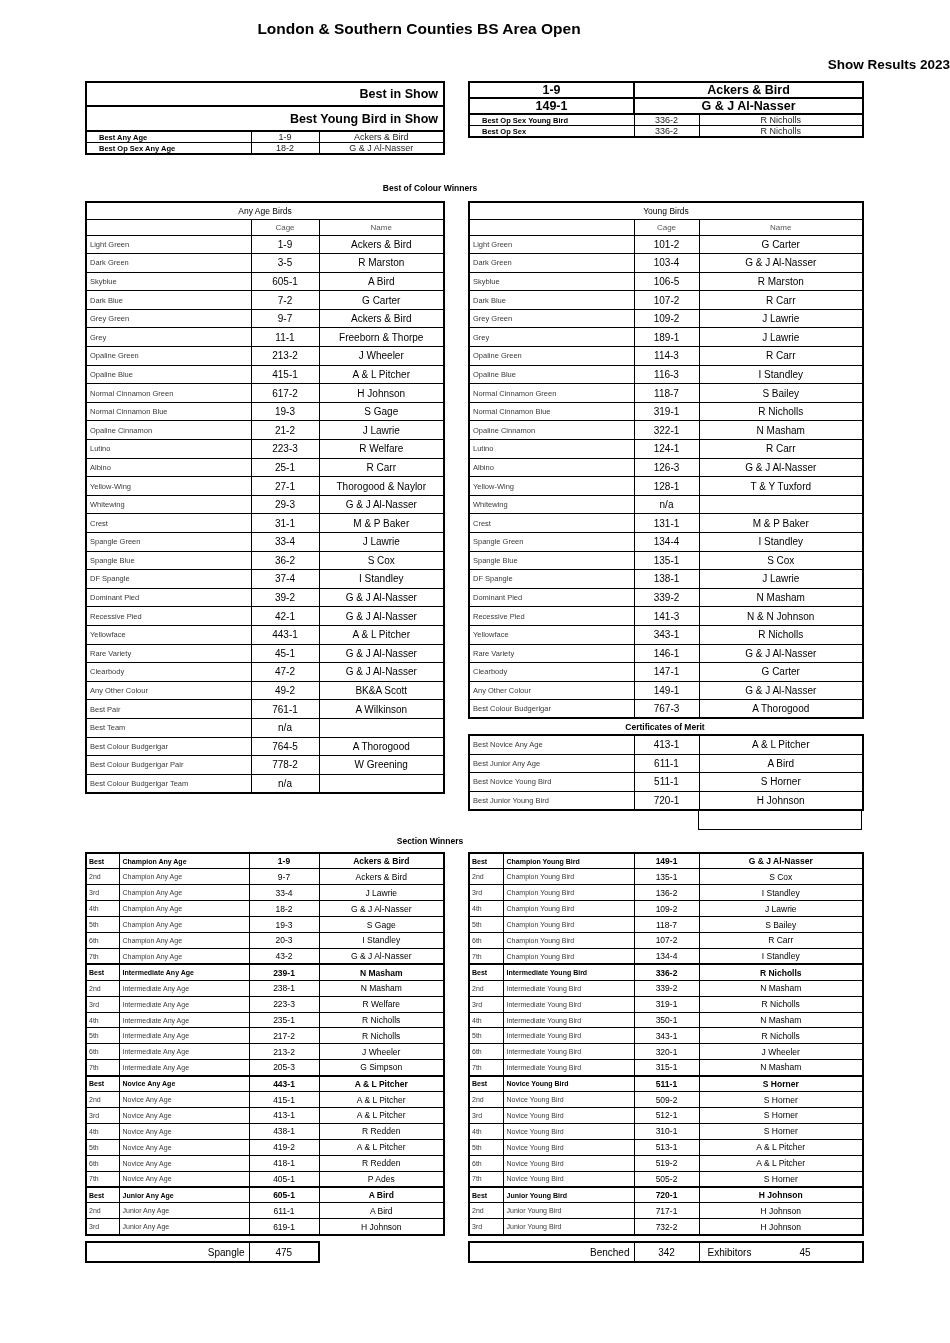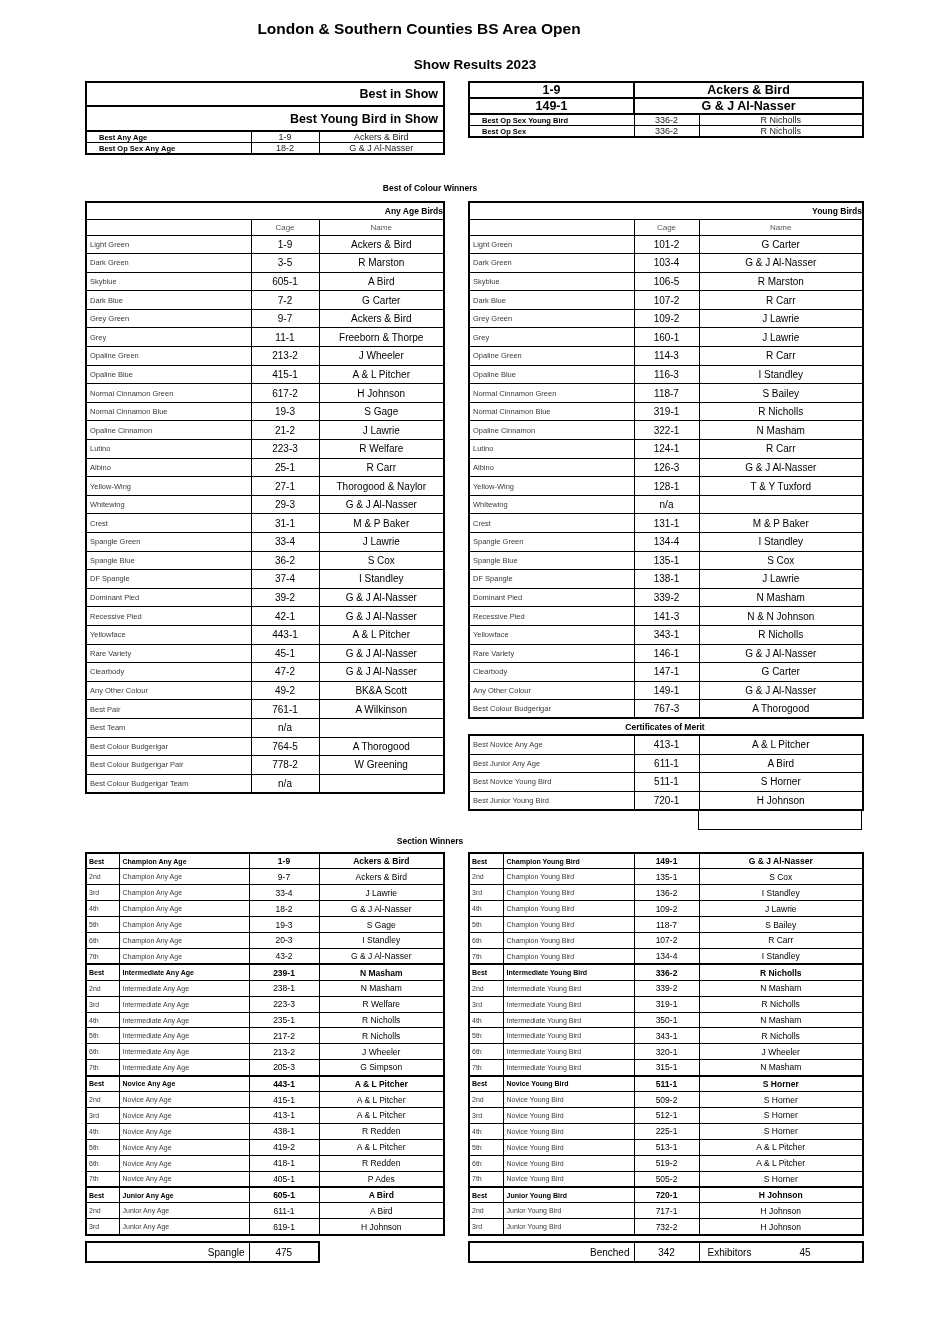--- a/index.html
+++ b/index.html
@@ -5,21 +5,21 @@
   * { margin:0; padding:0; box-sizing:border-box; }
   html,body { background:#fff; }
   body {
     width:950px; height:1343px; position:relative;
     font-family:"Liberation Sans", sans-serif; color:#000;
   }
   .abs { position:absolute; }
 
   .page-title { top:20px; left:0; width:838px; text-align:center;
     font-size:15.5px; font-weight:bold; }
-  .page-subtitle { top:57px; left:0; width:950px; text-align:center;
+  .page-subtitle { top:57px; left:0; width:950px; text-align:right;
     font-size:13.5px; font-weight:bold; }
 
   table { border-collapse:collapse; table-layout:fixed; }
   td { border:1px solid #000; vertical-align:middle; overflow:hidden;
        white-space:nowrap; padding:0; }
 
   
   .tbl-top { border:2px solid #000; }
   .tbl-top td.big { border:2px solid #000; font-weight:bold; font-size:12.5px; }
   .tbl-top tr.tr-big1 { height:24px; }
@@ -32,21 +32,21 @@
   
   .lbl { font-size:7.5px; color:#3a3a3a; text-align:left; padding-left:3px; }
   .cage, .name { font-size:10px; text-align:center; color:#000; }
 
   
   .sec-title { font-size:8.5px; font-weight:bold; text-align:center; }
   .tbl-colour { border:2px solid #000; }
   .tbl-colour tr { height:18.6px; }
   .tbl-colour tr.hdr-row { height:17px; }
   .tbl-colour tr.colhead-row { height:16px; }
-  td.hdr { font-size:8.5px; font-weight:bold; text-align:right; }
+  td.hdr { font-size:8.5px; font-weight:normal; text-align:center; }
   td.colhead { font-size:8px; color:#555; text-align:center; }
 
   
   .cert-title { width:394px; text-align:center; font-size:8.5px;
     font-weight:bold; padding:3px 0 2px 0; }
   .tbl-cert { border:2px solid #000; }
   .tbl-cert tr { height:18.6px; }
   .empty-cell { margin-left:230px; width:164px; height:19px;
     border:1px solid #000; border-top:none; }
 
@@ -378,21 +378,21 @@
   </tr>
 
   <tr>
     <td class="lbl">Grey Green</td>
     <td class="cage">109-2</td>
     <td class="name">J Lawrie</td>
   </tr>
 
   <tr>
     <td class="lbl">Grey</td>
-    <td class="cage">160-1</td>
+    <td class="cage">189-1</td>
     <td class="name">J Lawrie</td>
   </tr>
 
   <tr>
     <td class="lbl">Opaline Green</td>
     <td class="cage">114-3</td>
     <td class="name">R Carr</td>
   </tr>
 
   <tr>
@@ -852,21 +852,21 @@
   <tr>
     <td class="place">3rd</td>
     <td class="sect">Novice Young Bird</td>
     <td class="cage">512-1</td>
     <td class="name">S Horner</td>
   </tr>
 
   <tr>
     <td class="place">4th</td>
     <td class="sect">Novice Young Bird</td>
-    <td class="cage">225-1</td>
+    <td class="cage">310-1</td>
     <td class="name">S Horner</td>
   </tr>
 
   <tr>
     <td class="place">5th</td>
     <td class="sect">Novice Young Bird</td>
     <td class="cage">513-1</td>
     <td class="name">A &amp; L Pitcher</td>
   </tr>
 

